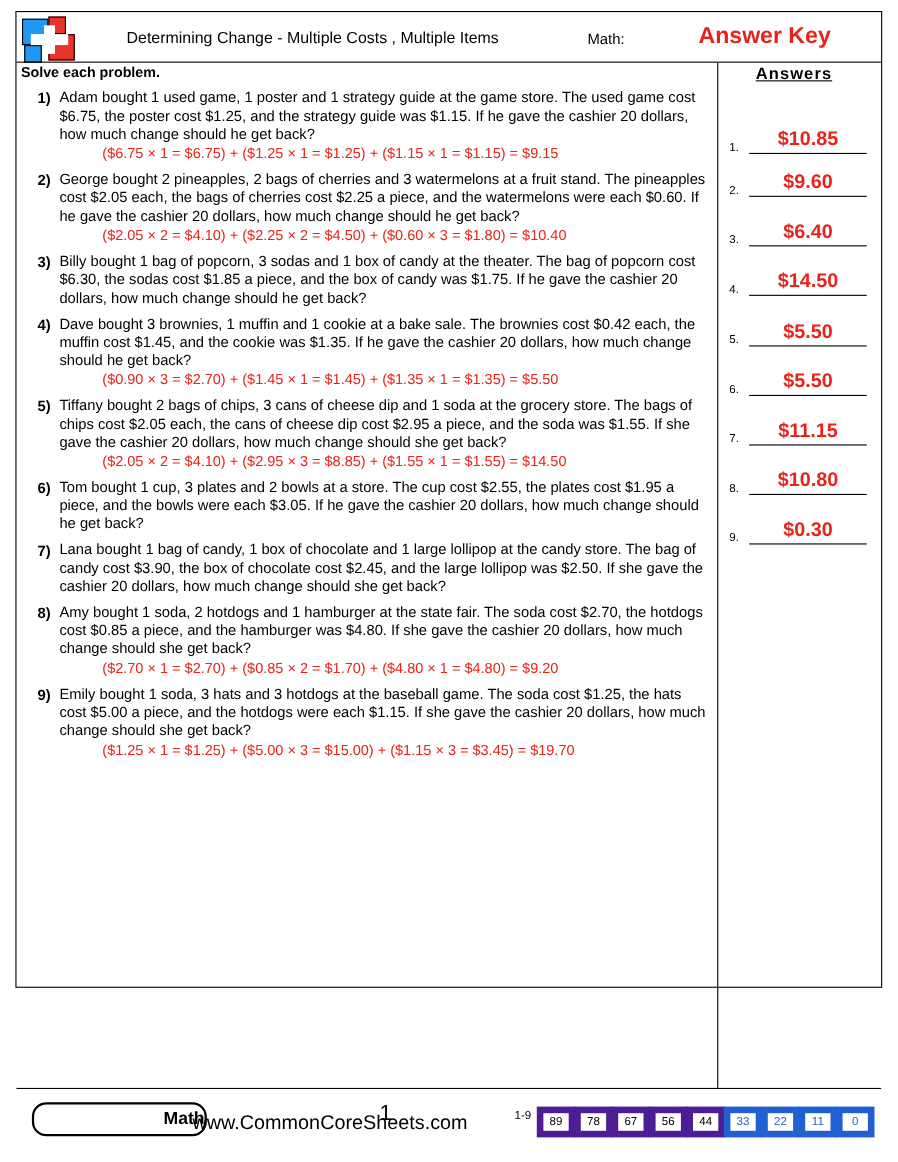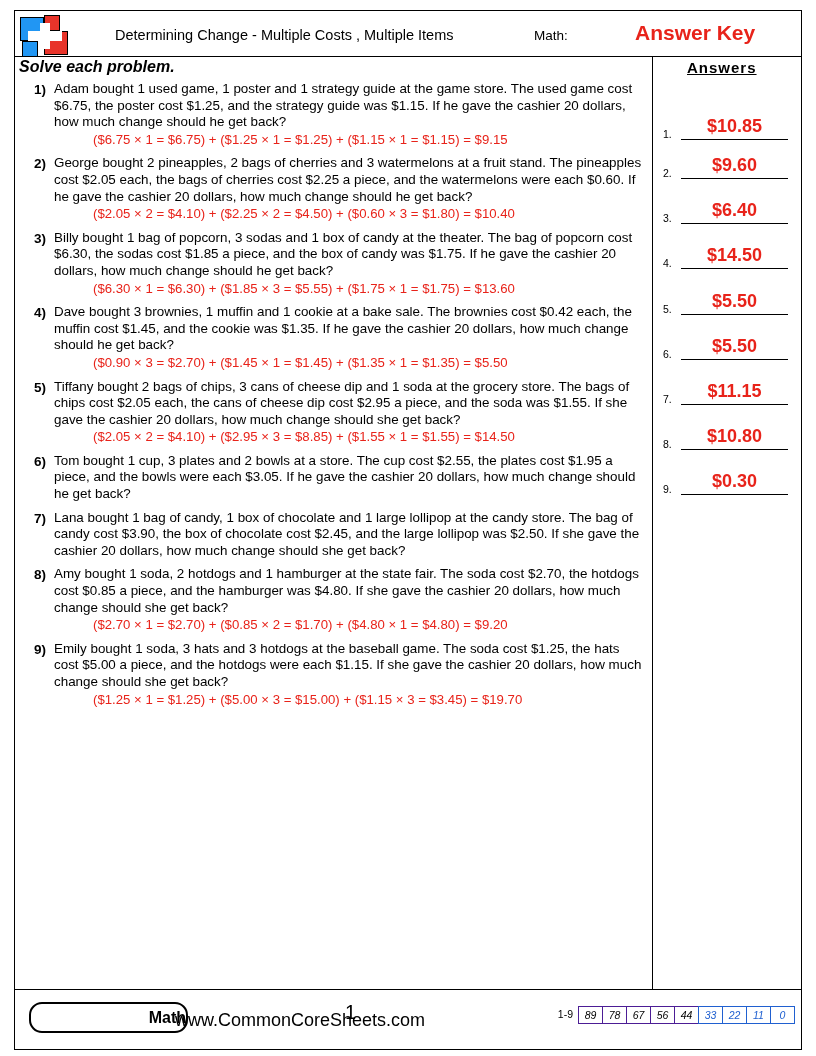--- a/index.html
+++ b/index.html
@@ -7,21 +7,21 @@
     width:816px;height:1056px;
     background:#ffffff;
     font-family:"Liberation Sans", sans-serif;
     color:#000;
     position:relative;
     overflow:hidden;
   }
   .page{
     position:absolute;
     left:14px;top:10px;
-    width:788px;height:1040px;
+    width:788px;height:888px;
     border:1px solid #000;
     box-sizing:border-box;
   }
   
   .header{
     position:absolute;left:0;top:0;width:786px;height:45px;
   }
   .logo{
     position:absolute;left:5px;top:4px;width:62px;height:40px;
   }
@@ -44,21 +44,21 @@
   }
   .answer-key{
     position:absolute;left:620px;top:10px;
     font-size:21px;font-weight:bold;color:#e8231a;
     font-family:"Liberation Sans", sans-serif;
   }
   .hdr-rule{
     position:absolute;left:0;top:45px;width:786px;height:1px;background:#000;
   }
   .solve{
-    position:absolute;left:4px;top:47px;font-size:16px;font-weight:bold;font-style:italic;
+    position:absolute;left:4px;top:47px;font-size:13px;font-weight:bold;
   }
   
   .vline{
     position:absolute;left:637px;top:46px;width:1px;height:932px;background:#000;
   }
   .answers-head{
     position:absolute;left:672px;top:48px;
     font-size:15px;font-weight:bold;letter-spacing:1px;
     text-decoration:underline;
   }
@@ -117,25 +117,24 @@
   }
   .pagenum{
     position:absolute;left:330px;top:990px;font-size:20px;
   }
   .scale{
     position:absolute;right:6px;top:995px;
     display:flex;align-items:stretch;font-size:10.5px;
   }
   .scale .rng{padding:2px 6px 2px 2px;}
   .scale .cell{
-    border:1px solid #4c1d95;
+    border:6px solid #4c1d95;
     padding:2px 4px;
     min-width:15px;text-align:center;
     margin-left:-1px;
-    font-style:italic;
   }
   .scale .cell.hl{color:#2060d0;border-color:#2060d0;position:relative;z-index:2;}
 </style>
 </head>
 <body>
 
 <div class="page">
 
   <div class="header">
     <div class="logo">
@@ -170,21 +169,20 @@
       <div class="ptext">
         <span>George bought 2 pineapples, 2 bags of cherries and 3 watermelons at a fruit stand. The pineapples cost $2.05 each, the bags of cherries cost $2.25 a piece, and the watermelons were each $0.60. If he gave the cashier 20 dollars, how much change should he get back?</span>
         <span class="work">($2.05 × 2 = $4.10) + ($2.25 × 2 = $4.50) + ($0.60 × 3 = $1.80) = $10.40</span>
       </div>
     </div>
 
     <div class="prob">
       <div class="pnum">3)</div>
       <div class="ptext">
         <span>Billy bought 1 bag of popcorn, 3 sodas and 1 box of candy at the theater. The bag of popcorn cost $6.30, the sodas cost $1.85 a piece, and the box of candy was $1.75. If he gave the cashier 20 dollars, how much change should he get back?</span>
-        <span class="work">($6.30 × 1 = $6.30) + ($1.85 × 3 = $5.55) + ($1.75 × 1 = $1.75) = $13.60</span>
       </div>
     </div>
 
     <div class="prob">
       <div class="pnum">4)</div>
       <div class="ptext">
         <span>Dave bought 3 brownies, 1 muffin and 1 cookie at a bake sale. The brownies cost $0.42 each, the muffin cost $1.45, and the cookie was $1.35. If he gave the cashier 20 dollars, how much change should he get back?</span>
         <span class="work">($0.90 × 3 = $2.70) + ($1.45 × 1 = $1.45) + ($1.35 × 1 = $1.35) = $5.50</span>
       </div>
     </div>

